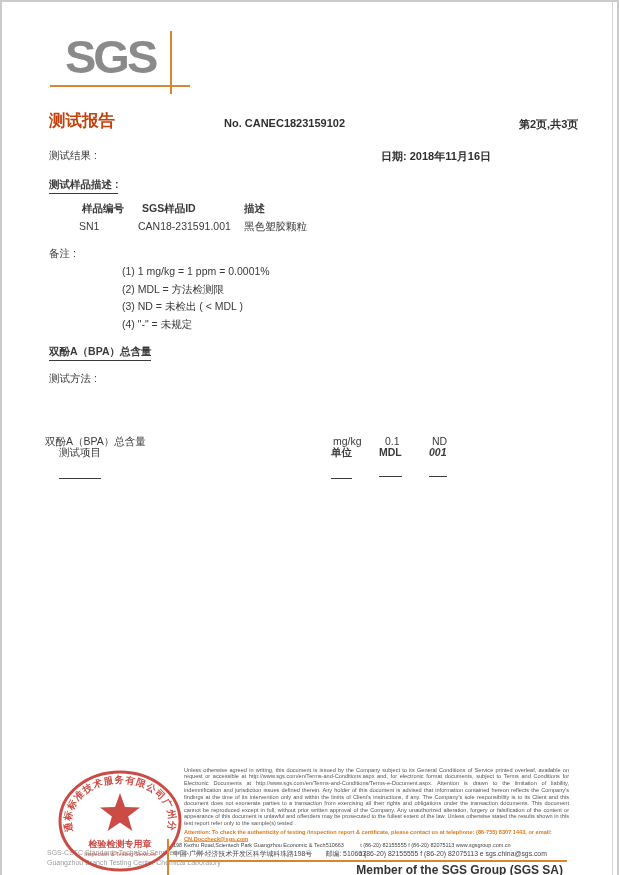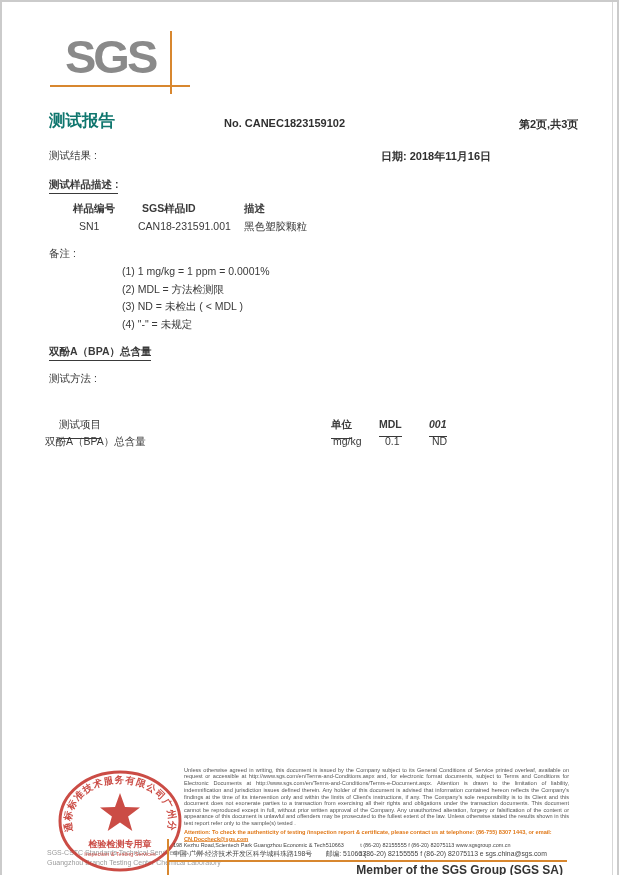--- a/index.html
+++ b/index.html
@@ -8,27 +8,27 @@
     background:#ffffff;border:2px solid #cbcbcb;border-bottom:none;
     font-family:"Liberation Sans","DejaVu Sans",sans-serif;
     color:#3a3a3a;overflow:hidden;text-decoration:underline;
   }
   
   .logo-text{position:absolute;left:63px;top:30px;font-size:47px;font-weight:700;
     letter-spacing:-3px;color:#8a8a8a;line-height:50px;}
   .logo-hline{position:absolute;left:48px;top:83px;width:140px;height:2px;background:#d8872f;}
   .logo-vline{position:absolute;left:168px;top:29px;width:2px;height:63px;background:#d8872f;}
   
-  .title{position:absolute;left:47px;top:108px;font-size:16.5px;font-weight:700;color:#0f766e;}
+  .title{position:absolute;left:47px;top:108px;font-size:16.5px;font-weight:700;color:#c2410c;}
   .hmeta{position:absolute;top:115px;font-size:11px;font-weight:700;color:#2f2f2f;}
   .lbl{position:absolute;left:47px;font-size:10.5px;}
   .u-bold{font-weight:700;border-bottom:1px solid #3a3a3a;padding-bottom:1px;}
   .thead{font-weight:700;}
   .cell{position:absolute;font-size:10.5px;}
-  .uline{border-bottom:1px solid #3a3a3a;padding-bottom:6px;}
+  .uline{border-bottom:1px solid #3a3a3a;padding-bottom:18px;margin-top:28px;}
   .notes{position:absolute;left:120px;top:261px;margin:0;padding:0;list-style:none;}
   .notes li{line-height:17.5px;font-size:10.5px;}
   .method-text{position:absolute;left:122px;top:369px;width:440px;font-size:10.5px;
     line-height:15.6px;text-align:justify;}
   
   .ftr-company{position:absolute;font-size:7px;color:#9b9b9b;white-space:nowrap;}
   .tinywrap{position:absolute;left:182px;top:765px;width:550px;transform:scale(0.70);
     transform-origin:0 0;}
   .disclaimer{margin:0;font-size:8px;line-height:1.18;color:#555;text-align:justify;}
   .attention{margin:3px 0 0 0;font-size:8px;line-height:1.2;font-weight:700;color:#e07818;}
@@ -59,21 +59,21 @@
 
   <div class="title">测试报告</div>
   <span class="hmeta" style="left:222px;">No. CANEC1823159102</span>
   <span class="hmeta" style="left:379px;margin-top:32px;">日期: 2018年11月16日</span>
   <span class="hmeta" style="left:517px;">第2页,共3页</span>
 
   <span class="lbl" style="top:147px;">测试结果 :</span>
   <span class="lbl u-bold" style="top:176px;">测试样品描述 :</span>
 
   <div>
-    <span class="cell thead" style="left:71px;top:200px;">样品编号</span>
+    <span class="cell thead" style="left:80px;top:200px;">样品编号</span>
     <span class="cell thead" style="left:140px;top:200px;">SGS样品ID</span>
     <span class="cell thead" style="left:242px;top:200px;">描述</span>
     <div>
       <span class="cell" style="left:77px;top:218px;text-align:right;">SN1</span>
       <span class="cell" style="left:136px;top:218px;">CAN18-231591.001</span>
       <span class="cell" style="left:242px;top:218px;">黑色塑胶颗粒</span>
     </div>
   </div>
 
   <span class="lbl" style="top:245px;">备注 :</span>

